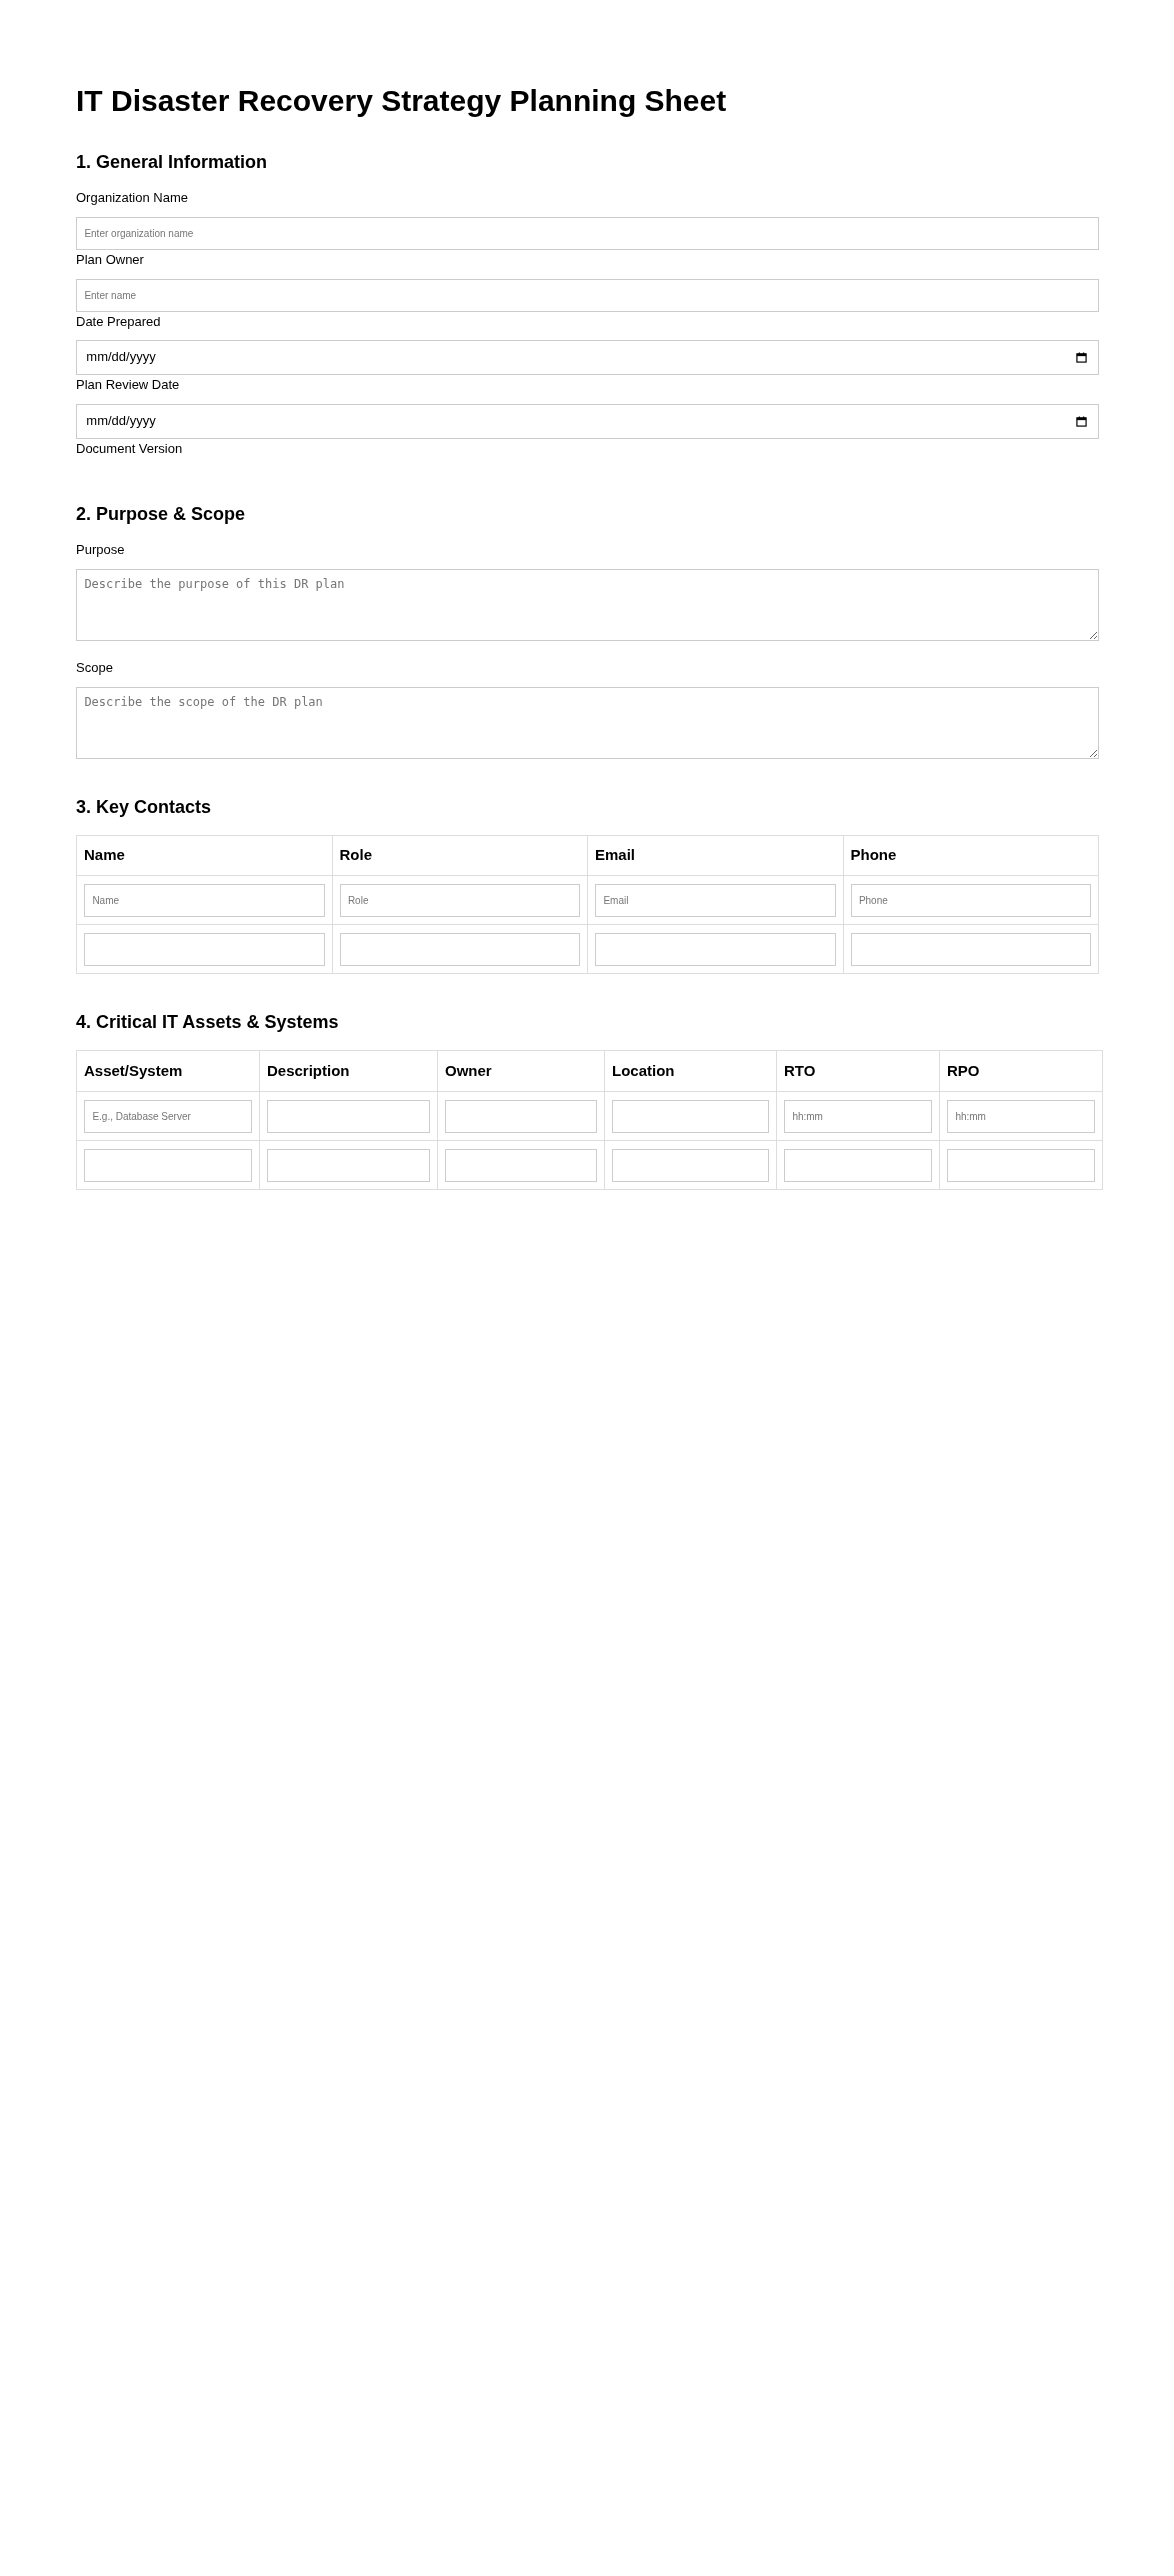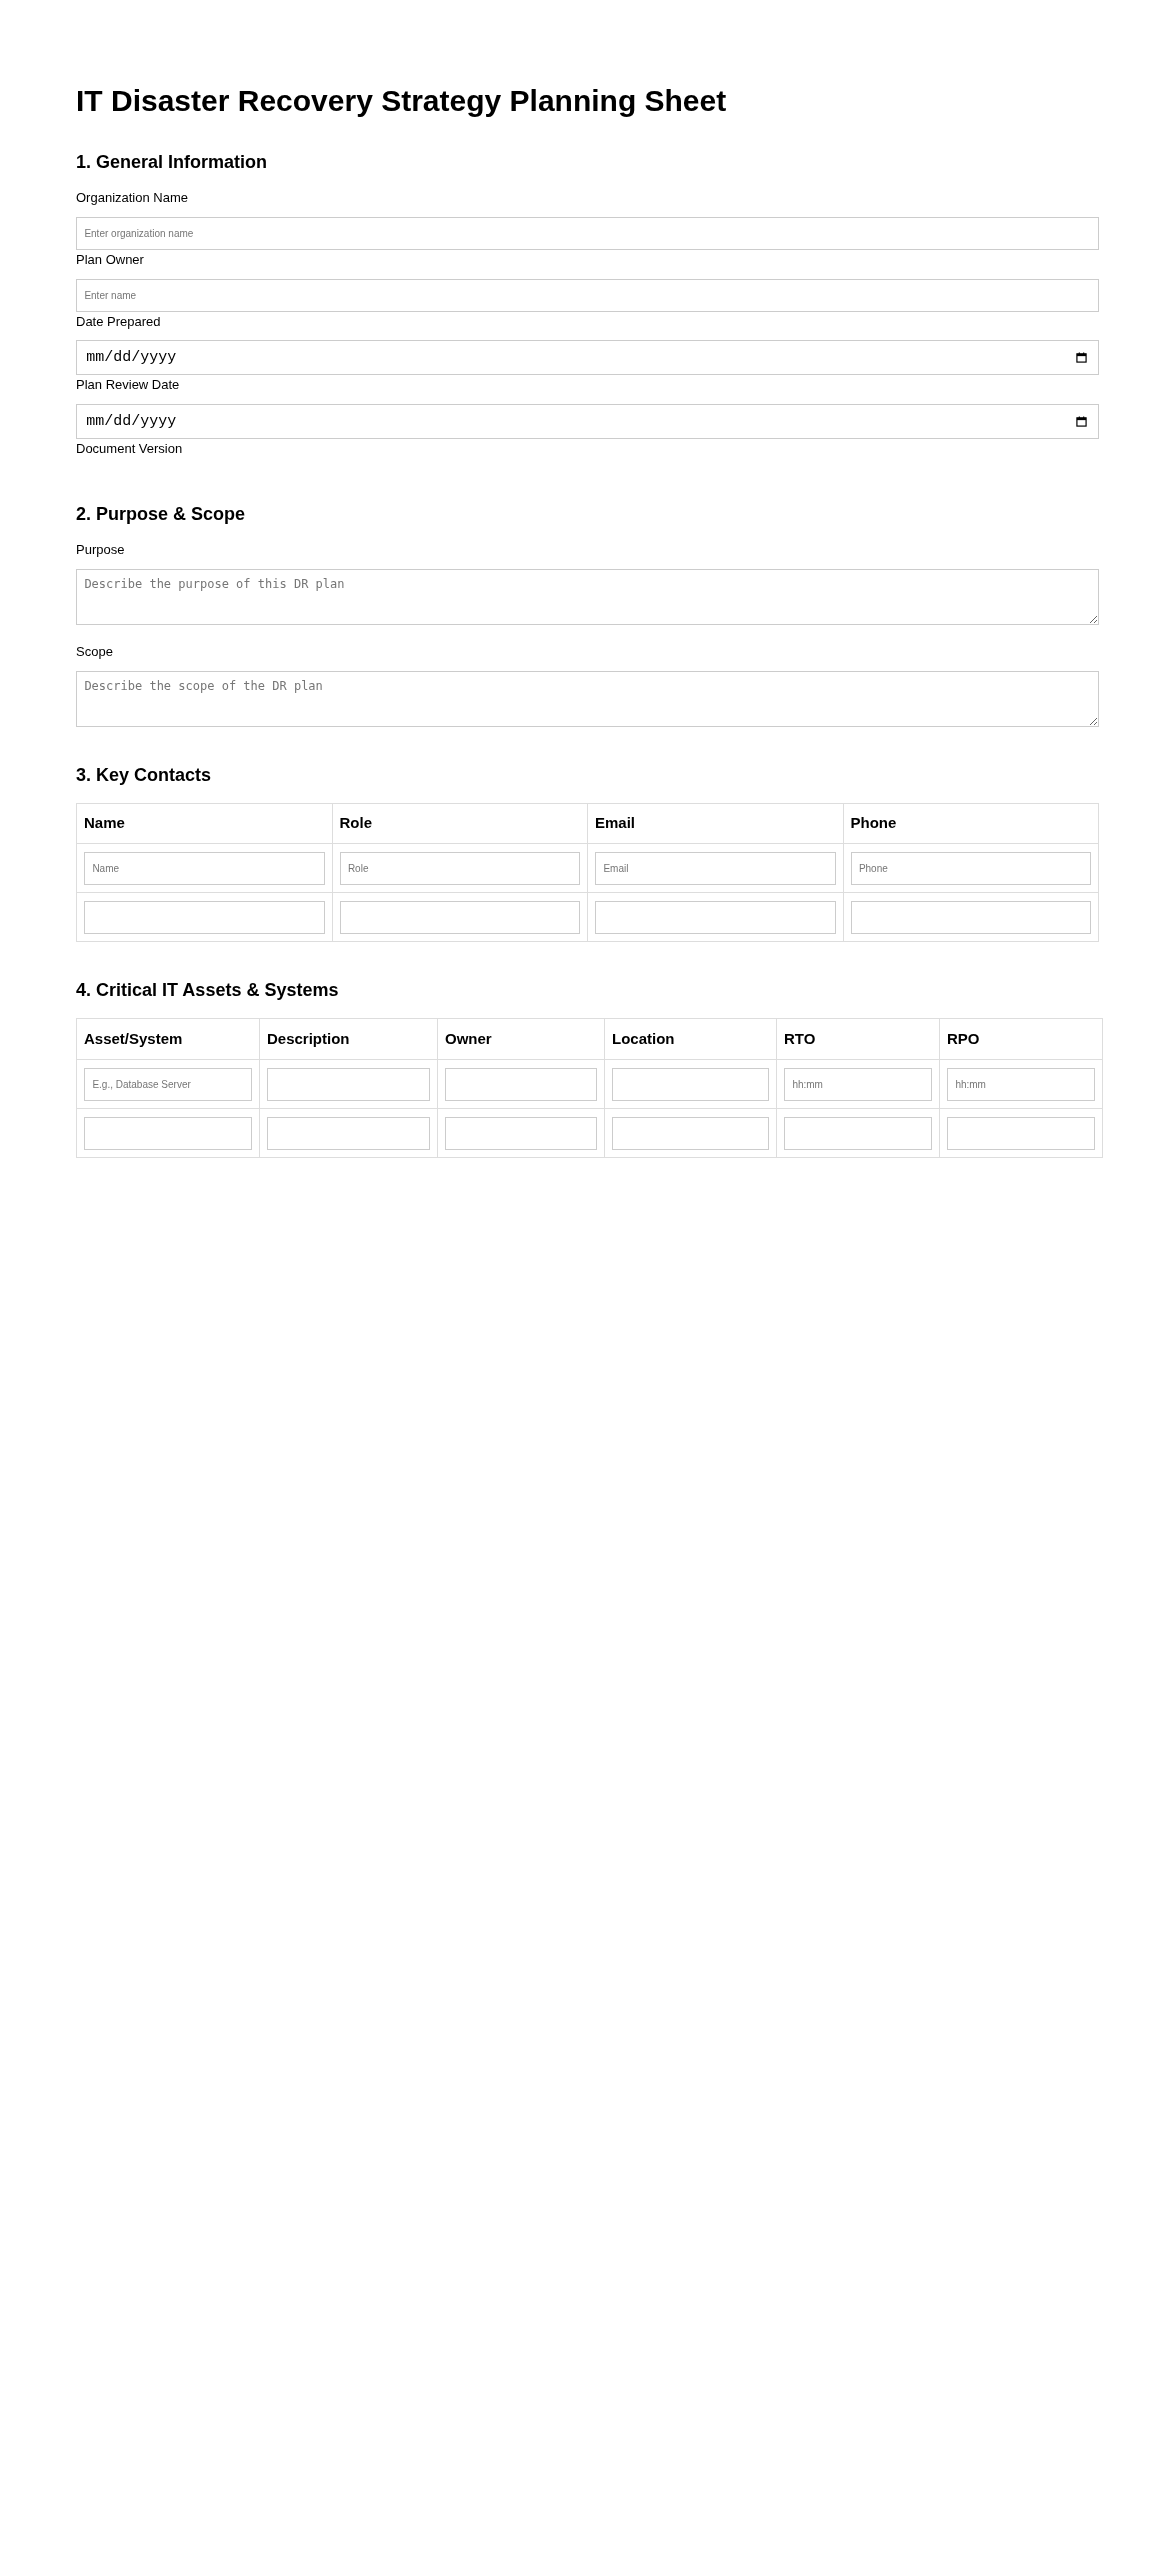--- a/index.html
+++ b/index.html
@@ -60,36 +60,36 @@
       width: 100%;
       box-sizing: border-box;
       height: 35px;
       border: 0.9px solid #cccccc;
       background: #fff;
       display: flex;
       align-items: center;
       padding: 0 9.3px;
     }
     .date-text {
-      font-family: Liberation Mono, monospace;
-      font-size: 15px;
+      font-family: Liberation Sans, sans-serif;
+      font-size: 13px;
       color: #000;
     }
     .calendar-icon {
       position: absolute;
       right: 11px;
       top: 11px;
       width: 11px;
       height: 11px;
     }
     .textarea {
       display: block;
       width: 100%;
       box-sizing: border-box;
-      height: 56px;
+      height: 72px;
       border: 0.9px solid #cccccc;
       padding: 7.4px 7.4px;
       font-family: "DejaVu Sans Mono", "Liberation Mono", monospace;
       font-size: 12px;
       color: #000;
       resize: vertical;
       margin: 0;
       outline: none;
     }
     .textarea::placeholder { color: #767676; }

